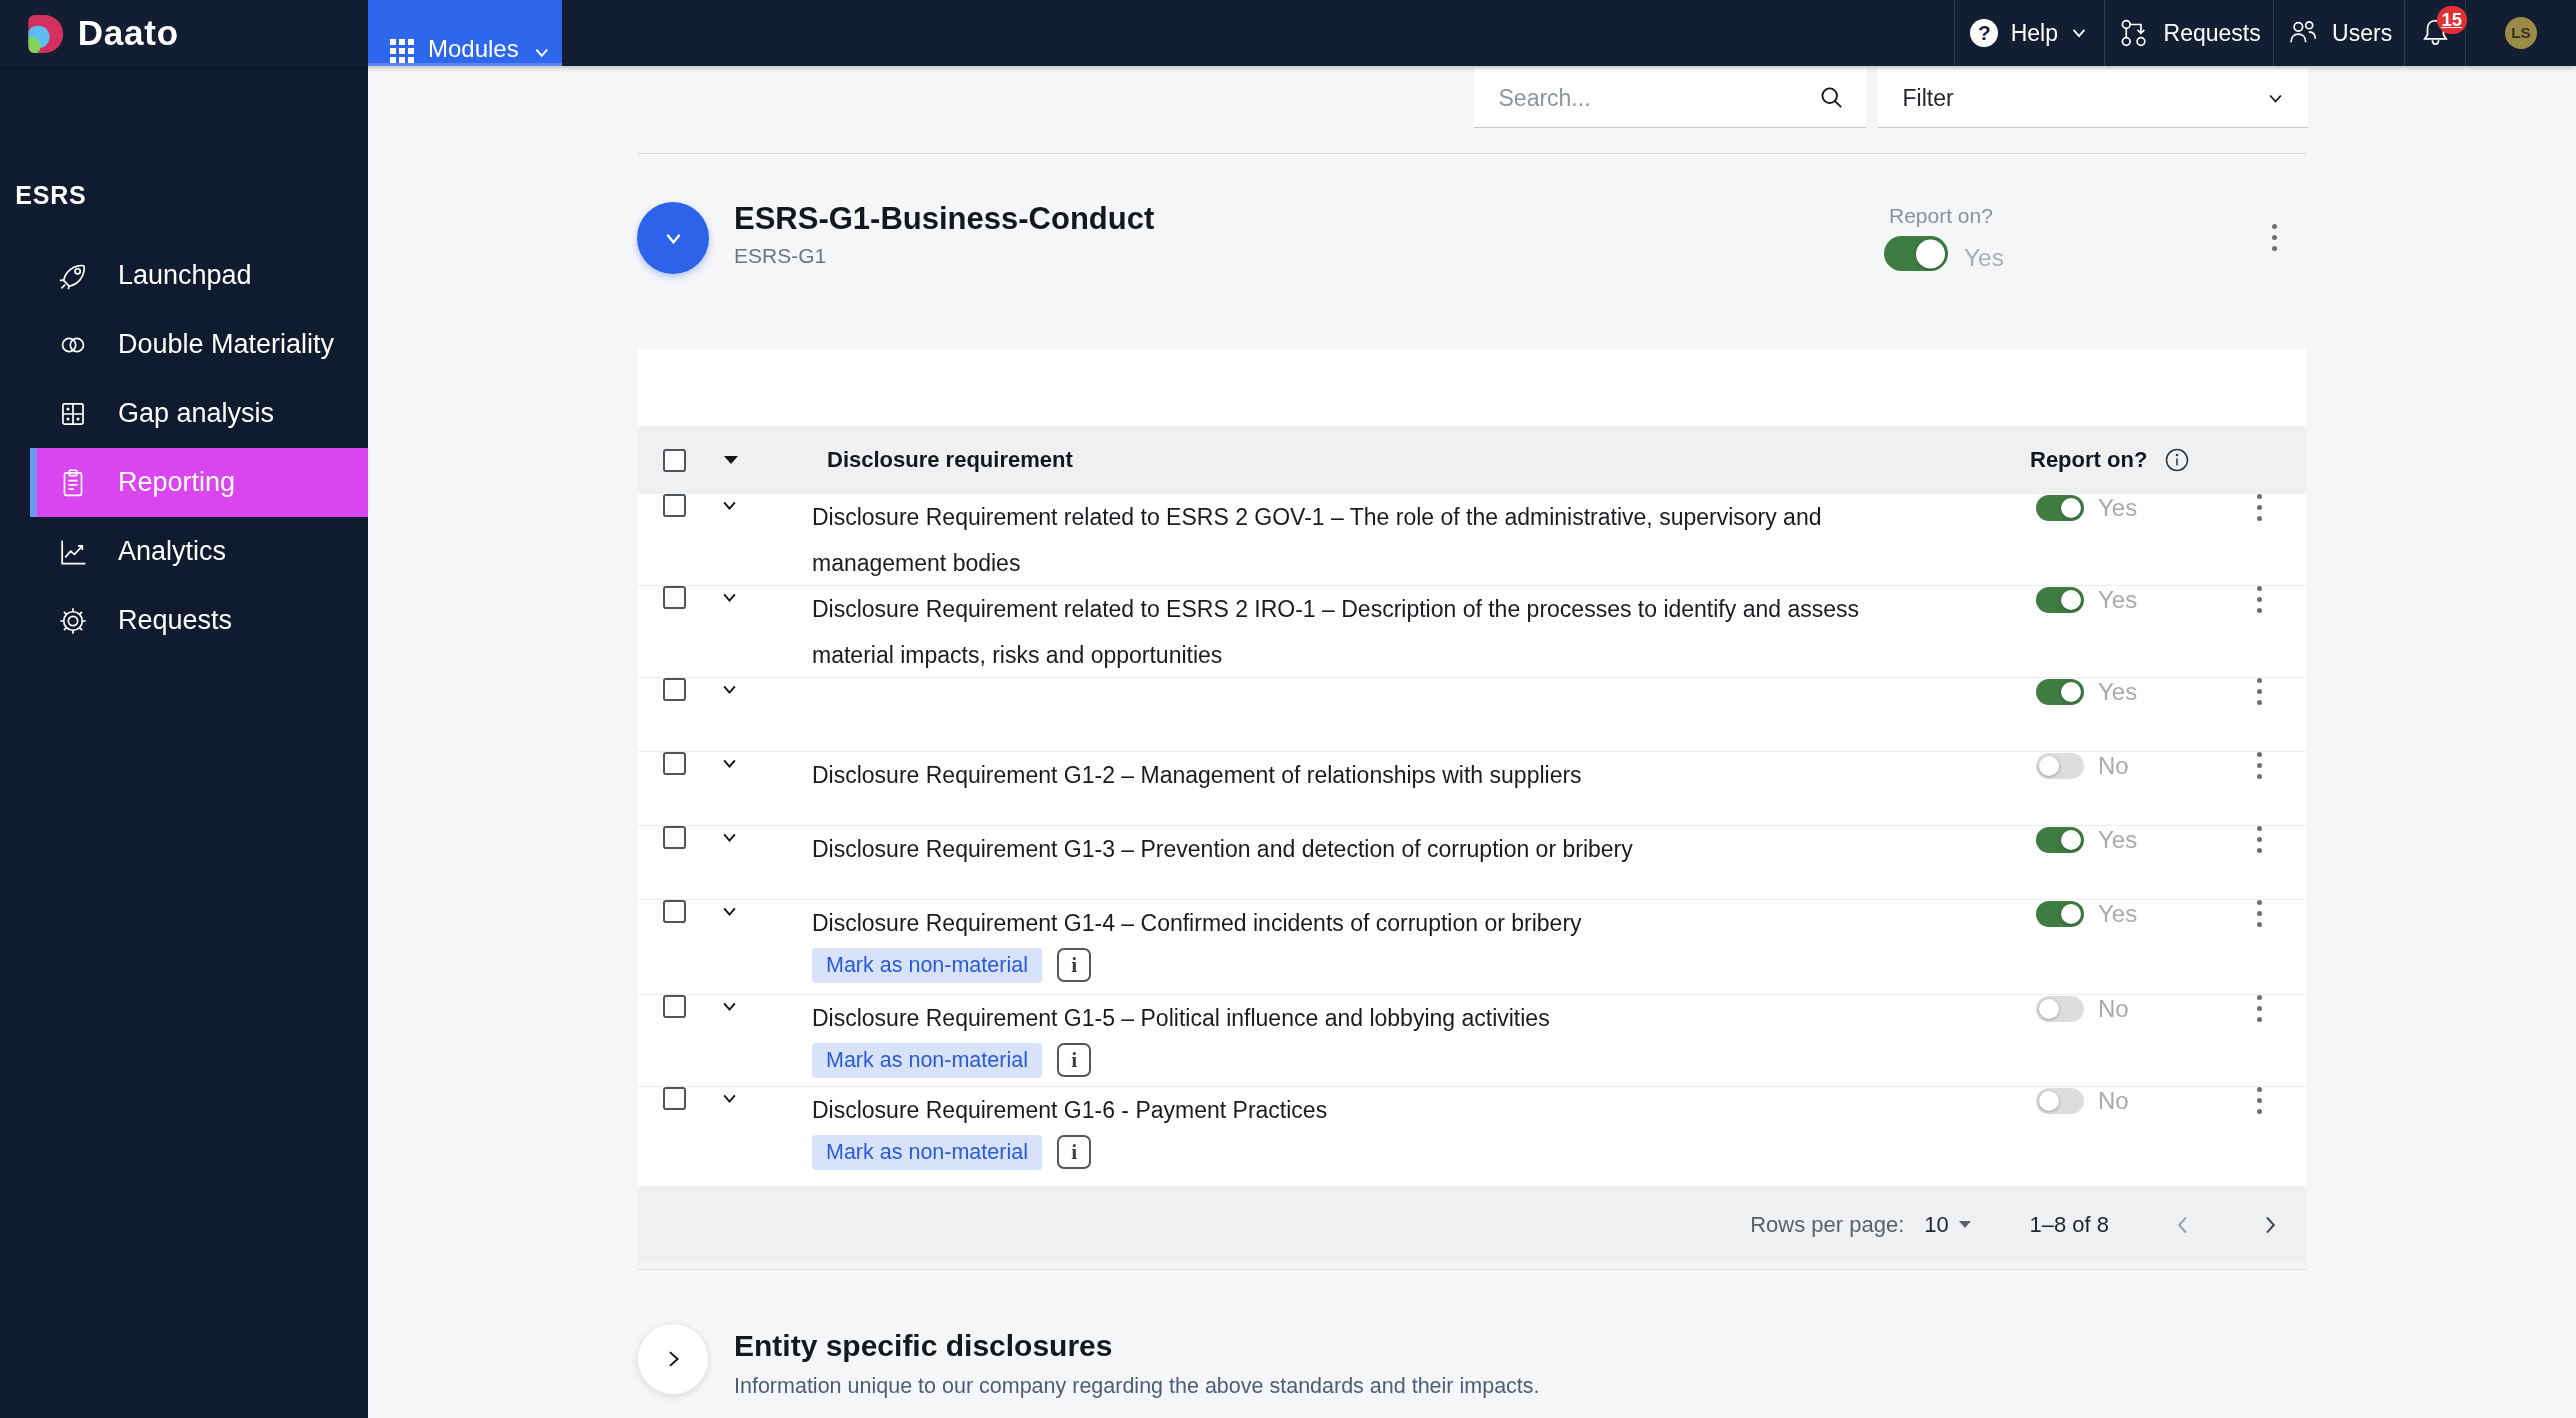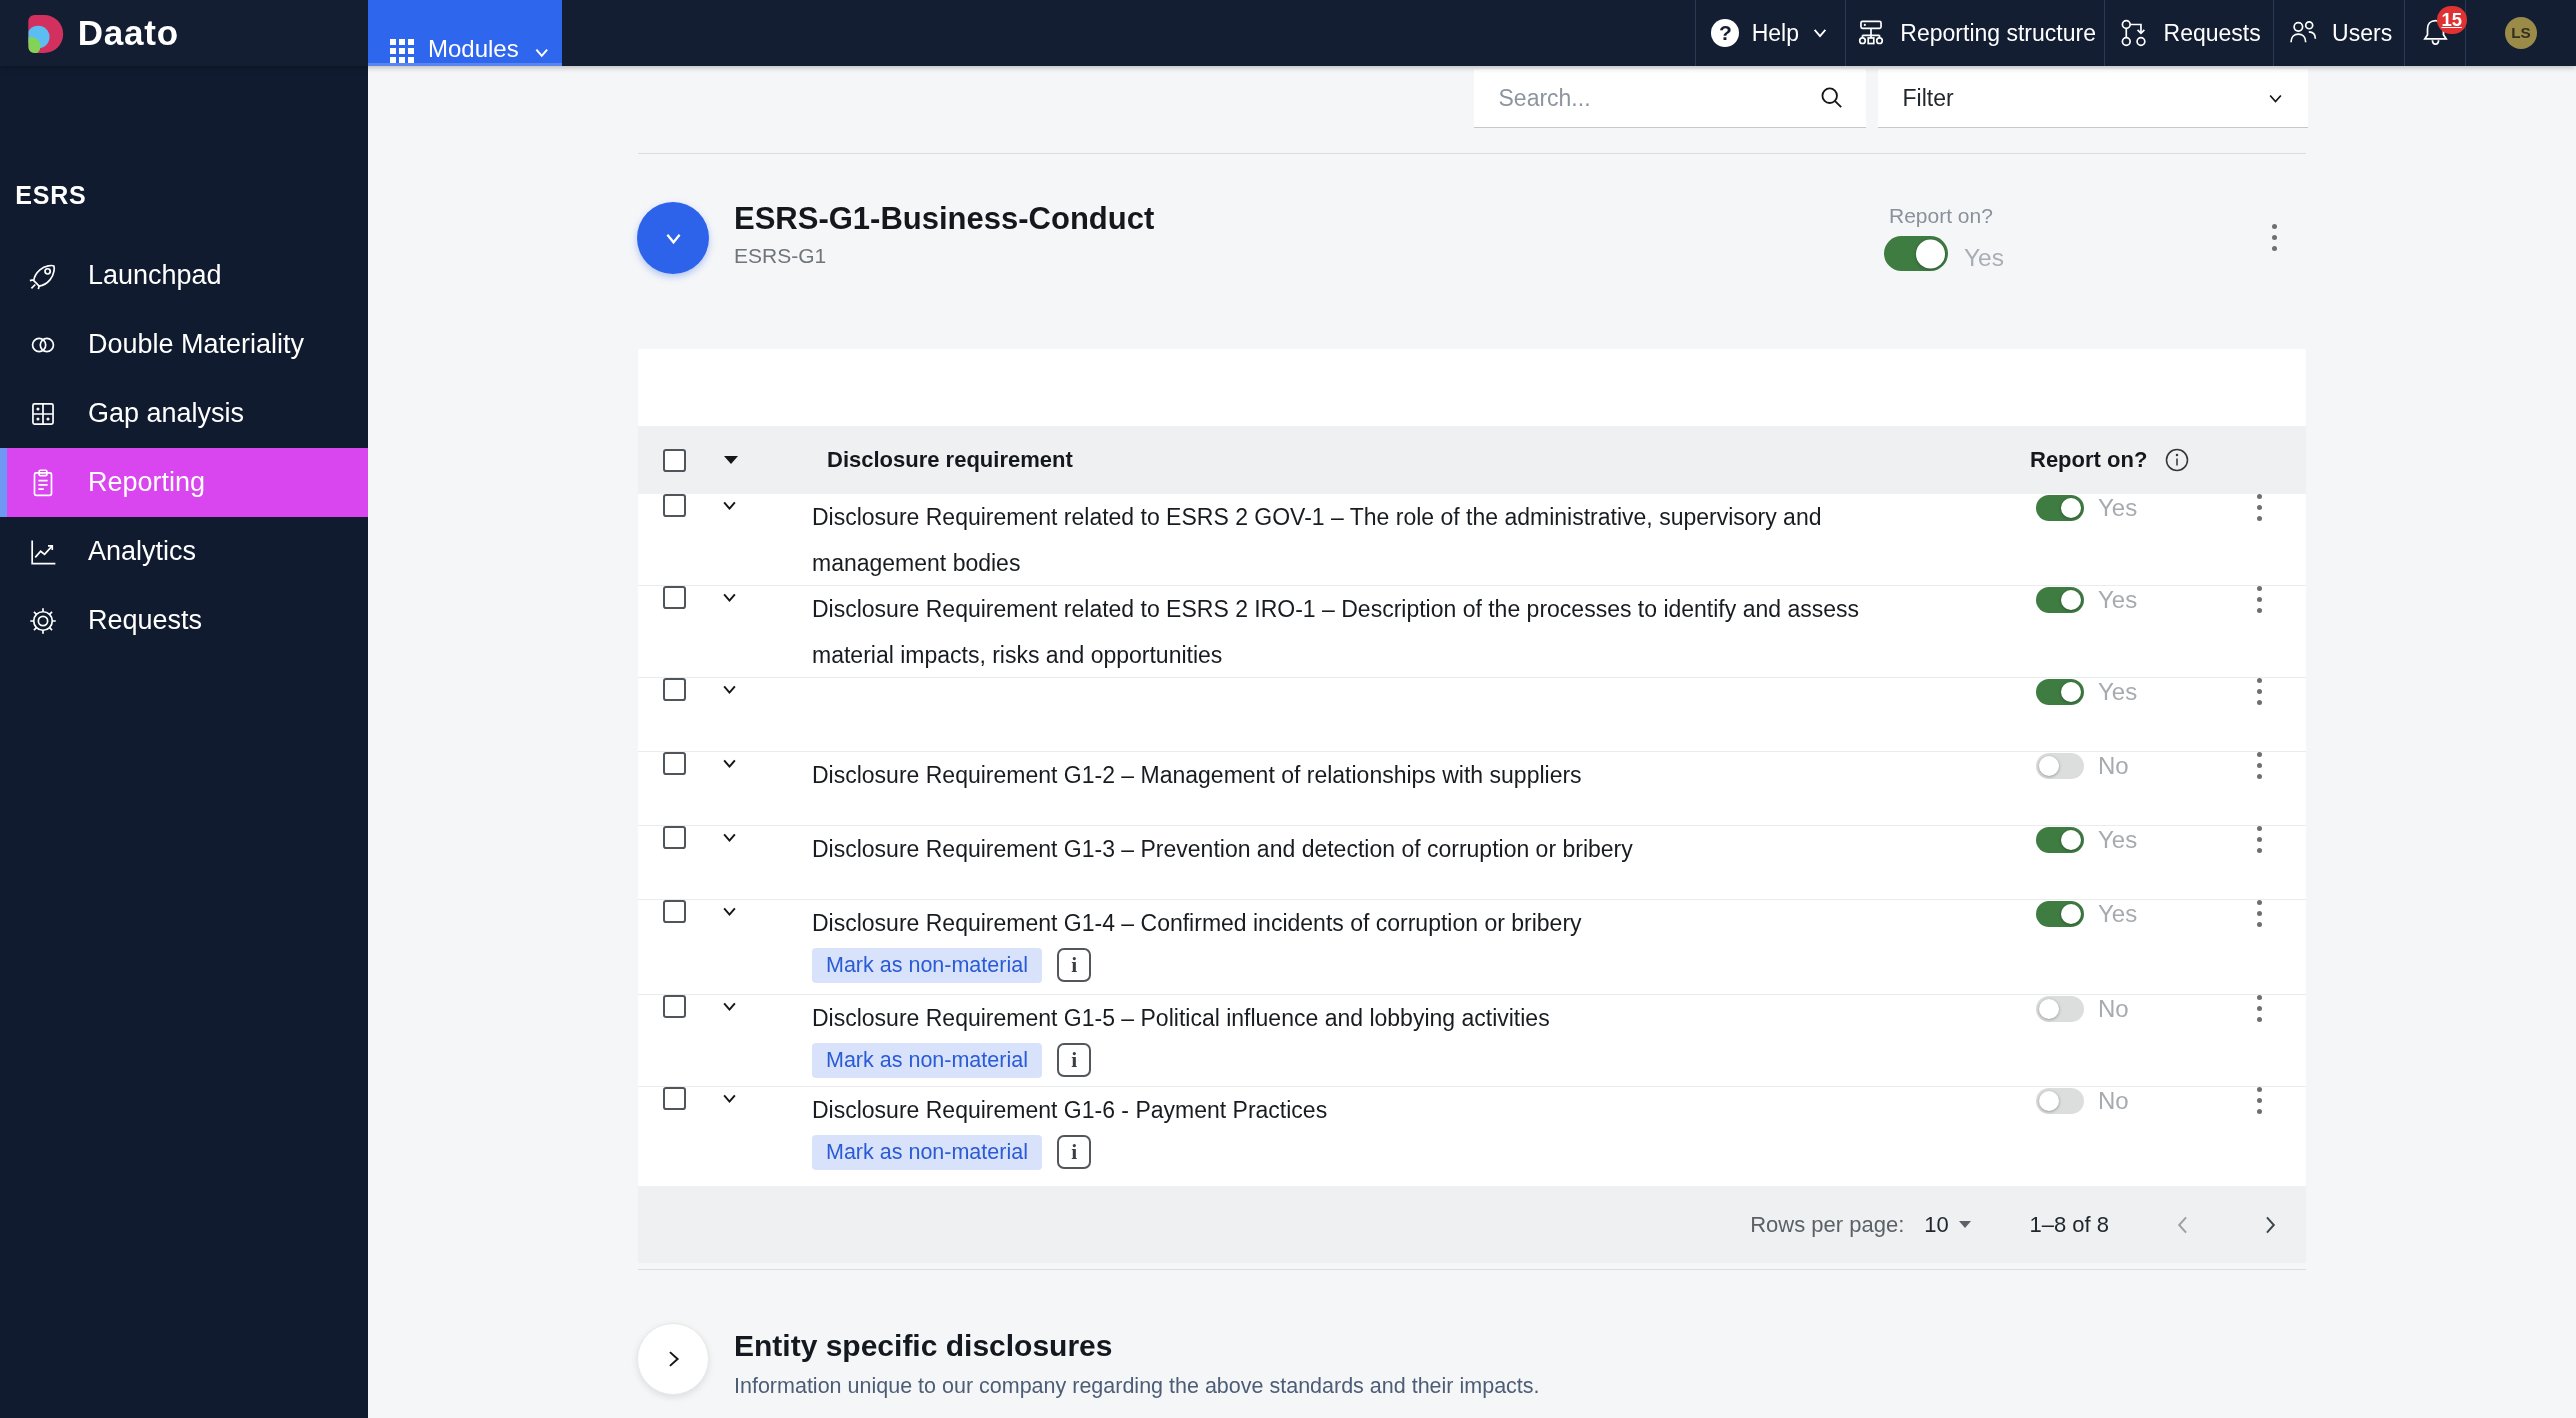--- a/index.html
+++ b/index.html
@@ -39,21 +39,21 @@
     position:absolute; top:-9.2px; right:-14px; min-width:28px; height:28px; border-radius:14px;
     background:#e03232; color:#fff; font-size:18.4px; font-weight:bold;
     display:flex; align-items:center; justify-content:center; padding:0 4.6px;text-decoration:underline;
   }
   .avatar { width:32px; height:32px; border-radius:50%; background:#9a8b49; color:#33301c; font-size:15.3px; font-weight:bold; display:flex; align-items:center; justify-content:center; }
 
   
   .sidebar { position:absolute; left:0; top:66px; width:368px; height:1352px; background:#101b2f; z-index:10; }
   .sidebar-section { color:#fff; font-size:25px; font-weight:bold; letter-spacing:0.8px; position:absolute; left:15.3px; top:115px; }
   .nav-list { position:absolute; left:0; top:175px; width:368px; }
-  .side-item { height:69px; display:flex; align-items:center; color:#fff; cursor:pointer; position:relative; }
+  .side-item { height:69px; display:flex; align-items:center; color:#fff; cursor:pointer; position:relative;margin-left:30px; }
   .side-item .icon { position:absolute; left:26px; width:34px; height:34px; }
   .side-item .label { position:absolute; left:88px; font-size:27px; white-space:nowrap; }
   .side-item.selected { background:#d946ef; }
   .side-item.selected::before { content:""; position:absolute; left:0; top:0; width:7px; height:100%; background:#6f97f4; }
 
   
   .search-box {
     position:absolute; left:1474px; top:69px; width:392px; height:59px; background:#fff;
     border-bottom:0.8px solid #c3c8cd; display:flex; align-items:center;
   }
@@ -171,31 +171,20 @@
   </div>
 
   <div class="topnav">
     <div class="nav-item" style="width:150px;">
       <span class="help-circle">?</span>
       <span class="lbl">Help</span>
       <svg width="20" height="20" viewBox="0 0 26 26" style="margin-left:10.7px;">
           <polyline points="6,9 13,17 20,9" fill="none" stroke="#fff" stroke-width="2.4"></polyline>
         </svg>
     </div>
-    <div class="nav-item" style="width:259px;">
-      <svg width="34" height="34" viewBox="0 0 44 44" fill="none" stroke="#fff" stroke-width="2.2">
-        <rect x="9" y="7" width="26" height="9" rx="2"></rect>
-          <circle cx="14" cy="11.5" r="1.4" fill="#fff" stroke="none"></circle>
-        <path d="M22 16 v9 M11 25 h22 M11 25 v3.5 M33 25 v3.5 M22 25 v3.5"></path>
-        <circle cx="11" cy="32" r="3.6"></circle>
-          <rect x="18.4" y="28.4" width="7.2" height="7.2"></rect>
-          <circle cx="33" cy="32" r="3.6"></circle>
-      </svg>
-      <span class="lbl">Reporting structure</span>
-    </div>
     <div class="nav-item" style="width:169px;">
       <svg width="34" height="34" viewBox="0 0 44 44" fill="none" stroke="#fff" stroke-width="2.2">
         <circle cx="12" cy="11" r="5"></circle>
           <circle cx="12" cy="33" r="5"></circle>
           <circle cx="31" cy="33" r="5"></circle>
         <path d="M12 16 v12 M17 11 h14 v11"></path>
           <path d="M26.6 18 l4.4 4.5 l4.4 -4.5"></path>
       </svg>
       <span class="lbl">Requests</span>
     </div>

